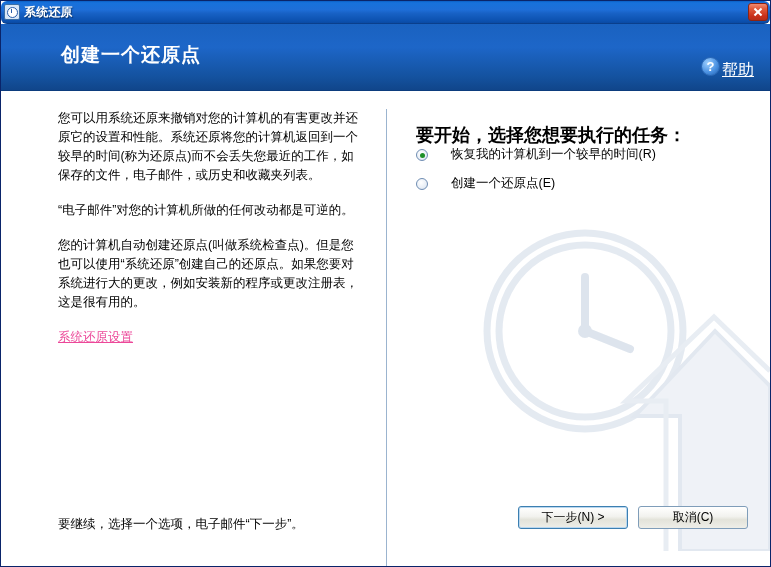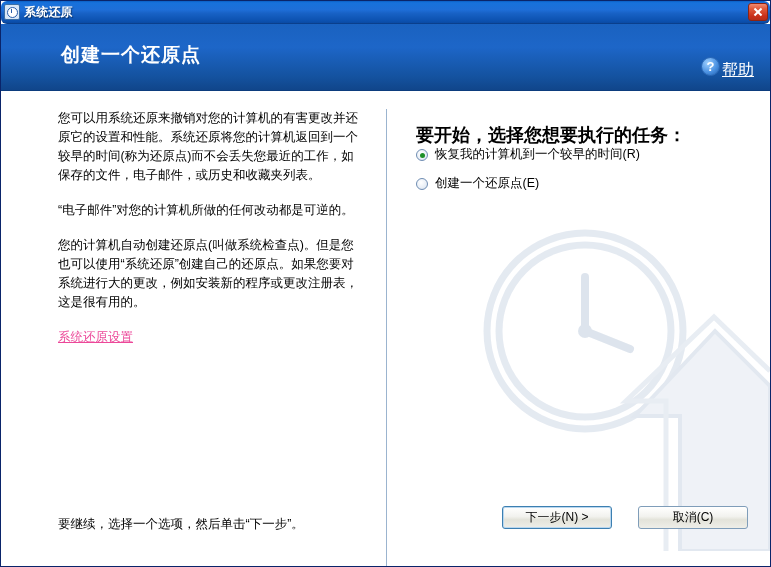--- a/index.html
+++ b/index.html
@@ -184,20 +184,21 @@
   .right-heading {
     font-size: 18px;
     font-weight: bold;
     color: #000;
   }
   .radio-row {
     display: flex;
     align-items: flex-start;
     margin-bottom: 14px;
     cursor: pointer;
+    gap: 16px;
   }
   .radio {
     width: 12px;
     height: 12px;
     border-radius: 50%;
     border: 1px solid #6f8db3;
     background: radial-gradient(circle at 40% 35%, #ffffff 0%, #e8eef6 60%, #cdd9e8 100%);
     box-sizing: border-box;
     margin-right: 7px;
     margin-top: 2px;
@@ -230,21 +231,21 @@
     pointer-events: none;
     opacity: 0.55;
   }
 
   
   .button-row {
     position: absolute;
     right: 22px;
     top: 415px;
     display: flex;
-    gap: 26px;
+    gap: 10px;
     align-items: flex-end;
   }
   .xp-button {
     min-width: 110px;
     height: 23px;
     font-size: 12px;
     color: #000;
     background: linear-gradient(to bottom, #ffffff 0%, #f2f2ee 45%, #e3e3da 60%, #eeeee8 100%);
     border: 1px solid #7f9db9;
     border-radius: 3px;
@@ -294,21 +295,21 @@
 
     <div class="divider"></div>
 
     <div class="left-pane">
       <p>您可以用系统还原来撤销对您的计算机的有害更改并还原它的设置和性能。系统还原将您的计算机返回到一个较早的时间(称为还原点)而不会丢失您最近的工作，如保存的文件，电子邮件，或历史和收藏夹列表。</p>
       <p>“电子邮件”对您的计算机所做的任何改动都是可逆的。</p>
       <p>您的计算机自动创建还原点(叫做系统检查点)。但是您也可以使用“系统还原”创建自己的还原点。如果您要对系统进行大的更改，例如安装新的程序或更改注册表，这是很有用的。</p>
       <span class="link">系统还原设置</span>
     </div>
 
-    <div class="bottom-note">要继续，选择一个选项，然后单击“下一步”。</div>
+    <div class="bottom-note">要继续，选择一个选项，电子邮件“下一步”。</div>
 
     <div class="right-pane">
       <div class="right-heading">要开始，选择您想要执行的任务：</div>
 
       <div class="radio-row">
         <span class="radio checked"></span>
         <span class="radio-label">恢复我的计算机到一个较早的时间(R)</span>
       </div>
 
       <div class="radio-row">

